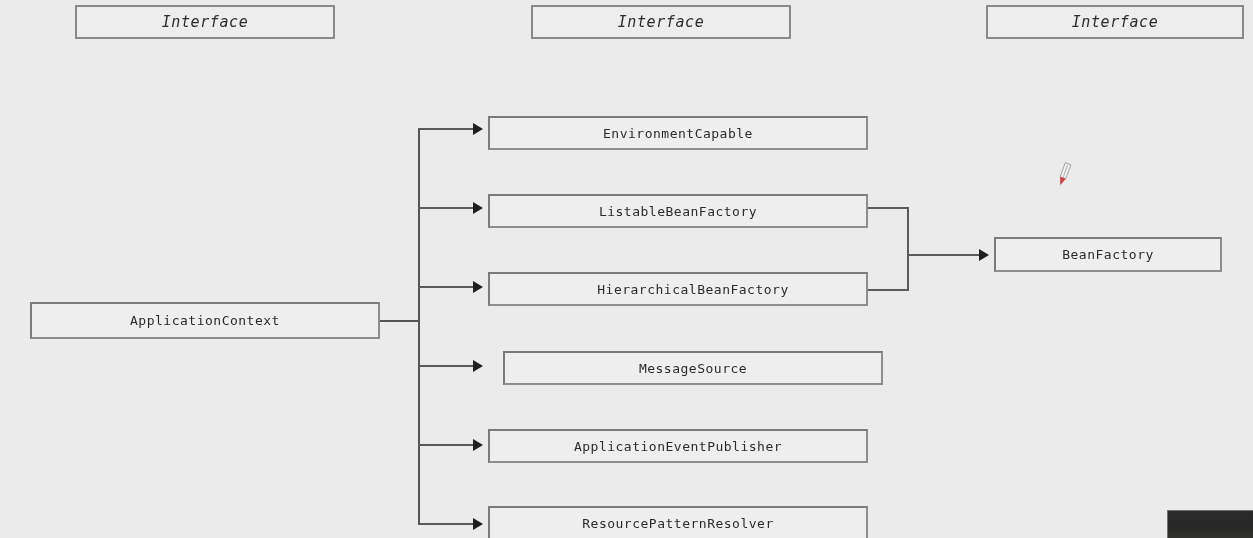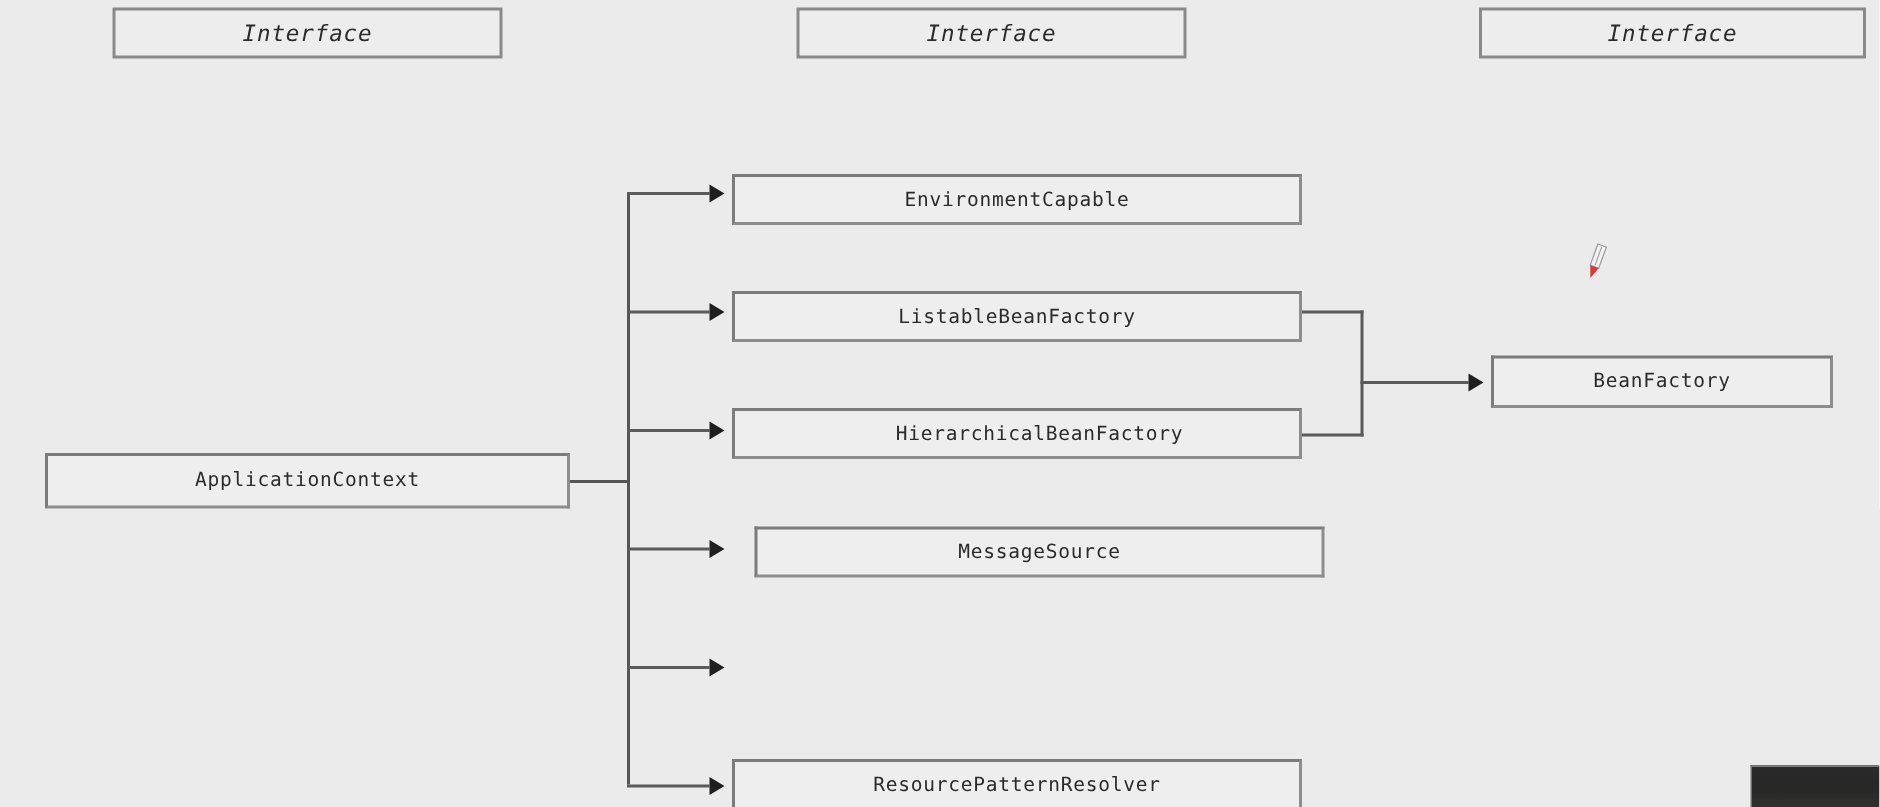--- a/index.html
+++ b/index.html
@@ -148,20 +148,23 @@
   </div>
 
   <div class="uml-box" style="left:488px; top:272px; width:380px; height:34px;padding-left:30px;">
     <span class="label">HierarchicalBeanFactory</span>
   </div>
 
   <div class="uml-box" style="left:488px; top:351px; width:380px; height:34px;margin-left:15px;">
     <span class="label">MessageSource</span>
   </div>
 
+  <div class="uml-box" style="left:488px; top:429px; width:380px; height:34px;">
+    <span class="label">ApplicationEventPublisher</span>
+  </div>
 
   <div class="uml-box" style="left:488px; top:506px; width:380px; height:34px;">
     <span class="label">ResourcePatternResolver</span>
   </div>
 
   <div class="uml-box" style="left:994px; top:237px; width:228px; height:35px;">
     <span class="label">BeanFactory</span>
   </div>
 
   <div class="pen-cursor" style="left:1053px; top:162px;">

